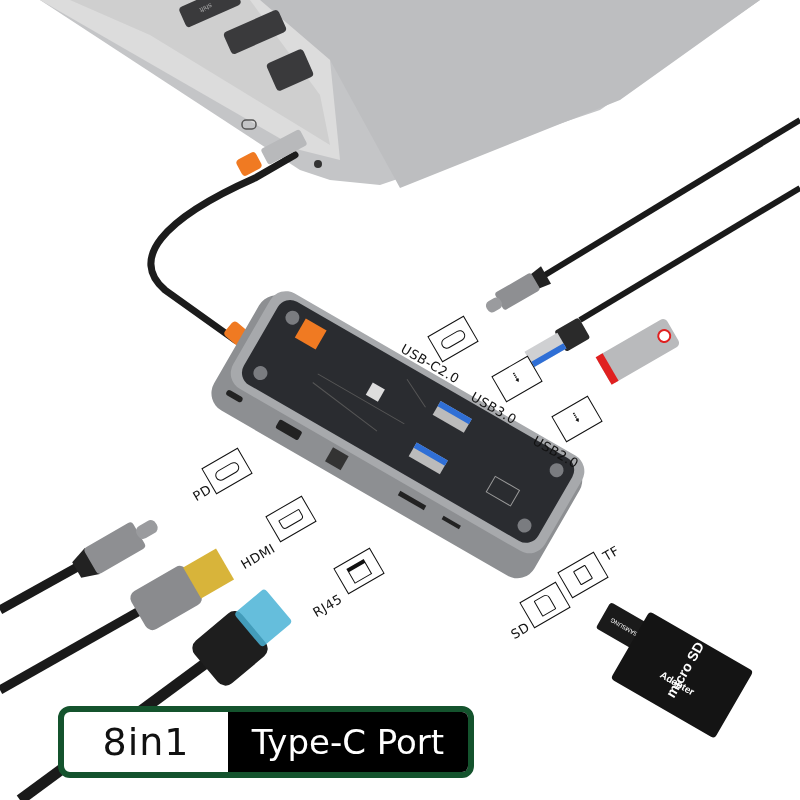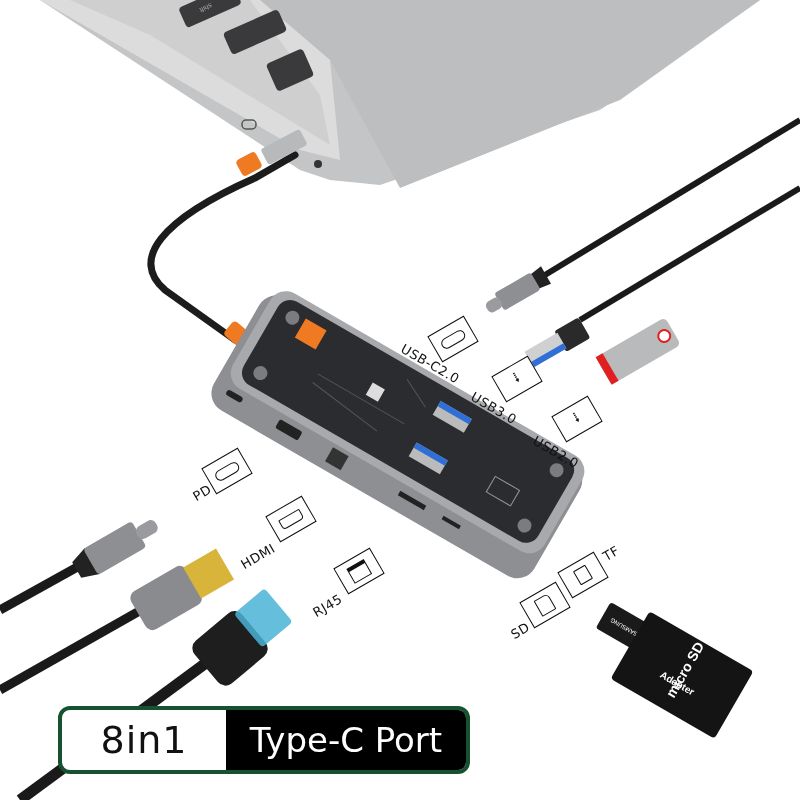--- a/index.html
+++ b/index.html
@@ -1,20 +1,20 @@
 <!DOCTYPE html>
 <html><head>
 <meta charset="utf-8">
 <style>
   html, body { margin:0; padding:0; }
   body { width:800px; height:800px; position:relative; overflow:hidden; background:#ffffff; font-family:"Liberation Sans", sans-serif; }
   .abs { position:absolute; }
   .label { position:absolute; font-family:"DejaVu Sans", sans-serif; font-size:13px; color:#111; white-space:nowrap; transform-origin:left center; letter-spacing:0.5px; }
   .icon-box { position:absolute; border:1.6px solid #111; background:#fff; display:flex; align-items:center; justify-content:center; }
-  .banner { position:absolute; left:58px; top:706px; width:404px; height:60px; border:4px solid #14532d; border-radius:12px; display:flex; overflow:hidden; background:#fff; }
+  .banner { position:absolute; left:58px; top:706px; width:404px; height:60px; border:6px solid #14532d; border-radius:12px; display:flex; overflow:hidden; background:#fff; }
   .banner .left { width:164px; display:flex; align-items:center; justify-content:center; font-size:38px; color:#111; font-family:"DejaVu Sans", sans-serif; letter-spacing:1px; }
   .banner .right { flex:1; background:#000; color:#fff; display:flex; align-items:center; justify-content:center; font-size:34px; font-family:"DejaVu Sans", sans-serif; }
 </style>
 </head>
 <body>
 
 <svg class="abs" style="left:0;top:0" width="800" height="200" viewBox="0 0 800 200">
   <polygon points="40,0 760,0 600,110 380,185 330,180 300,170" fill="#c4c5c7"></polygon>
   <polygon points="260,0 760,0 620,100 400,188 330,60" fill="#bdbec0"></polygon>
   <polygon points="40,0 260,0 330,60 340,160 300,150" fill="#dcdcdc"></polygon>

